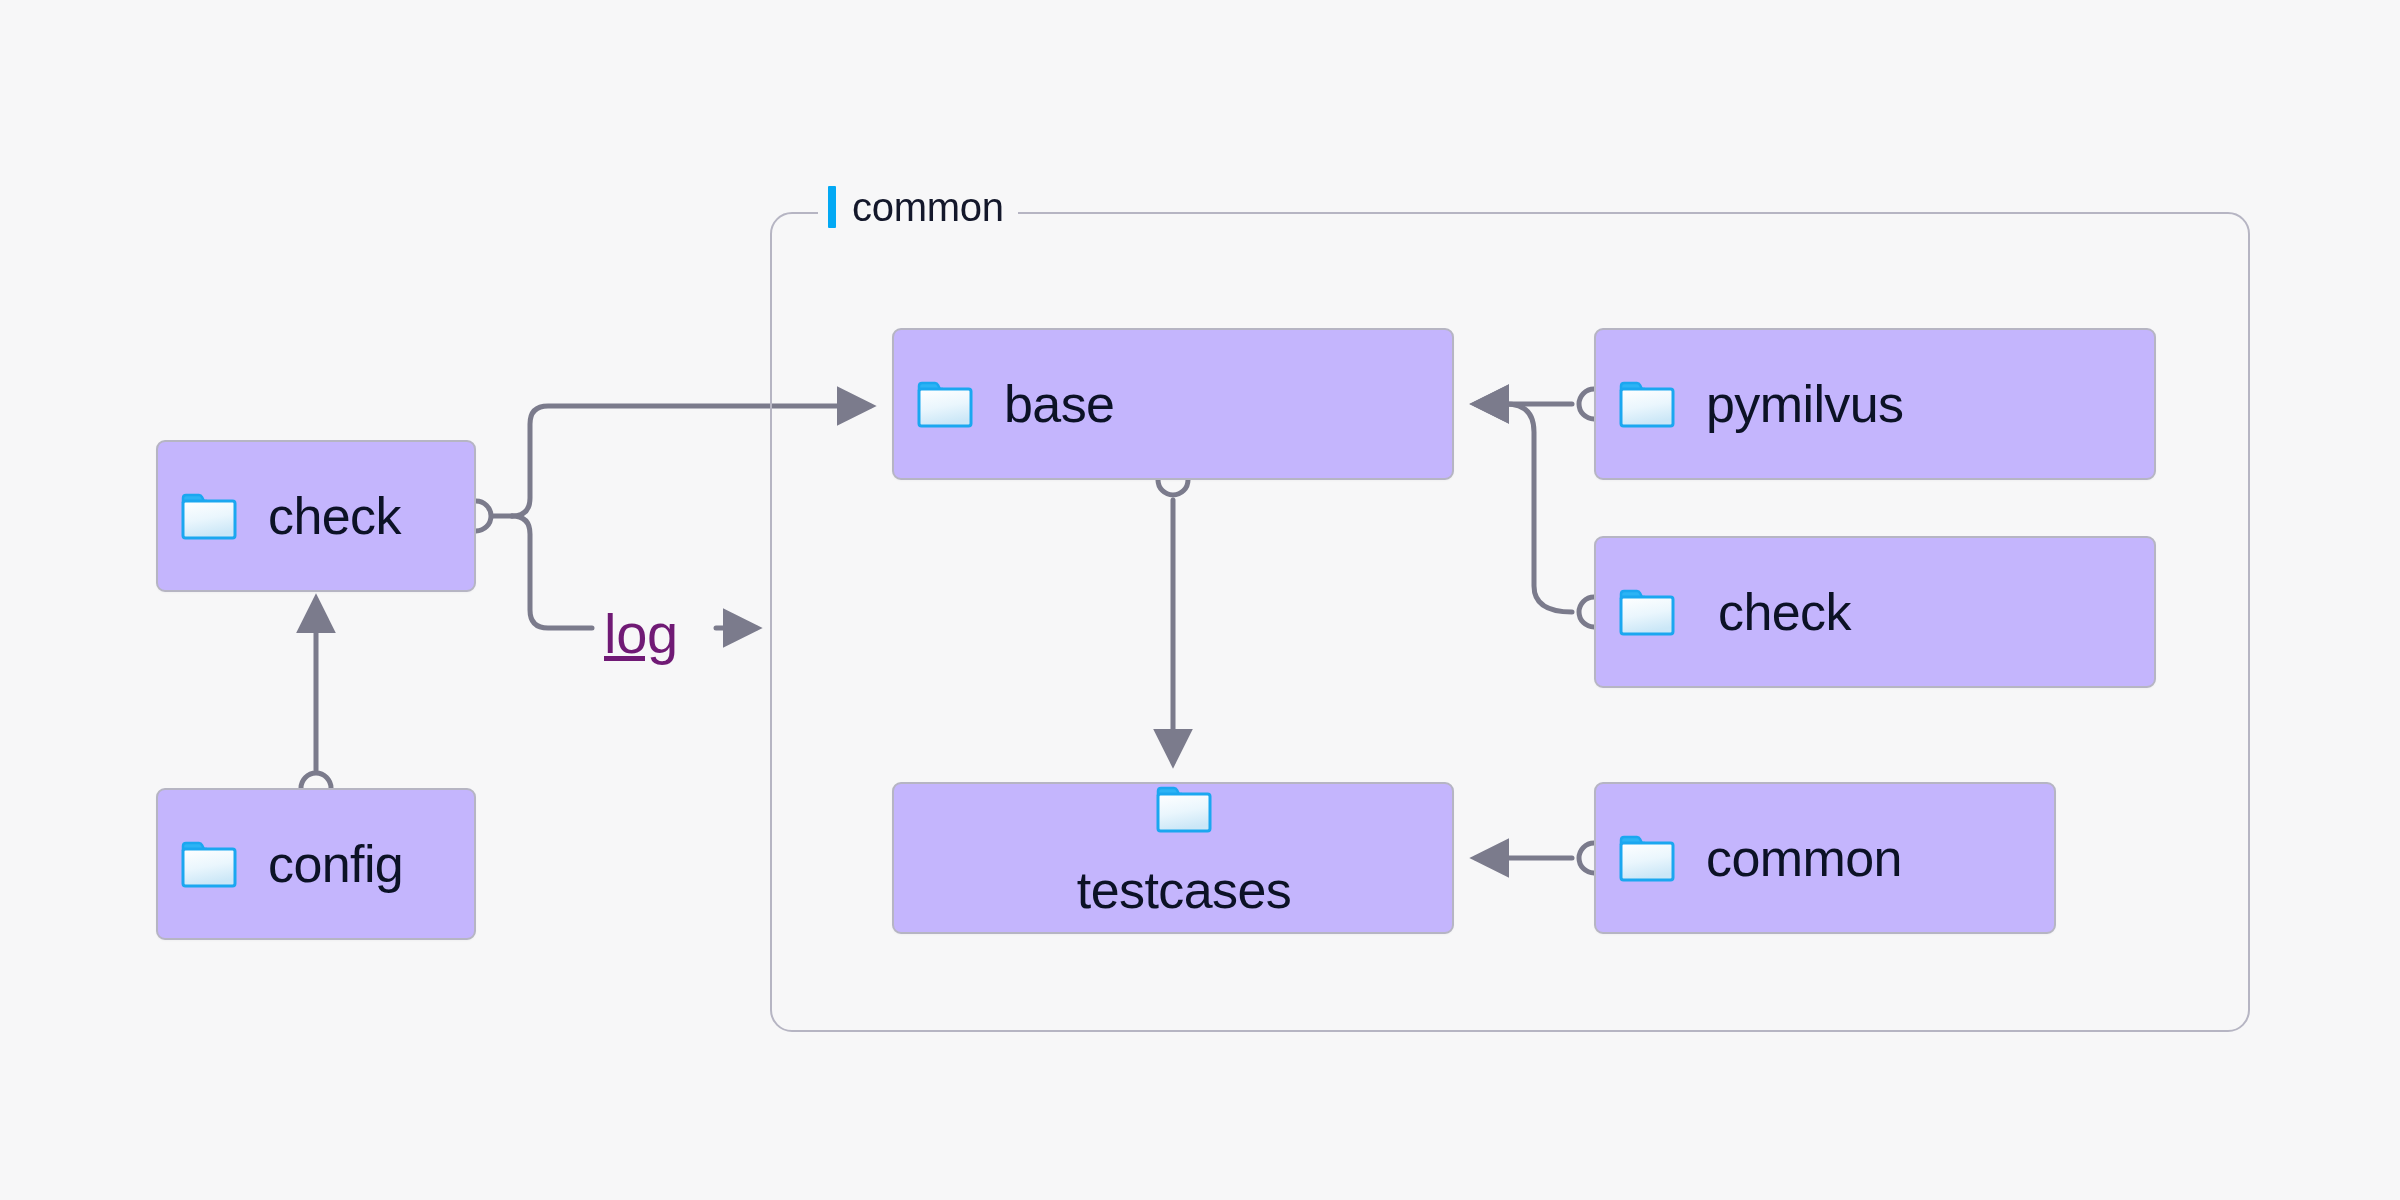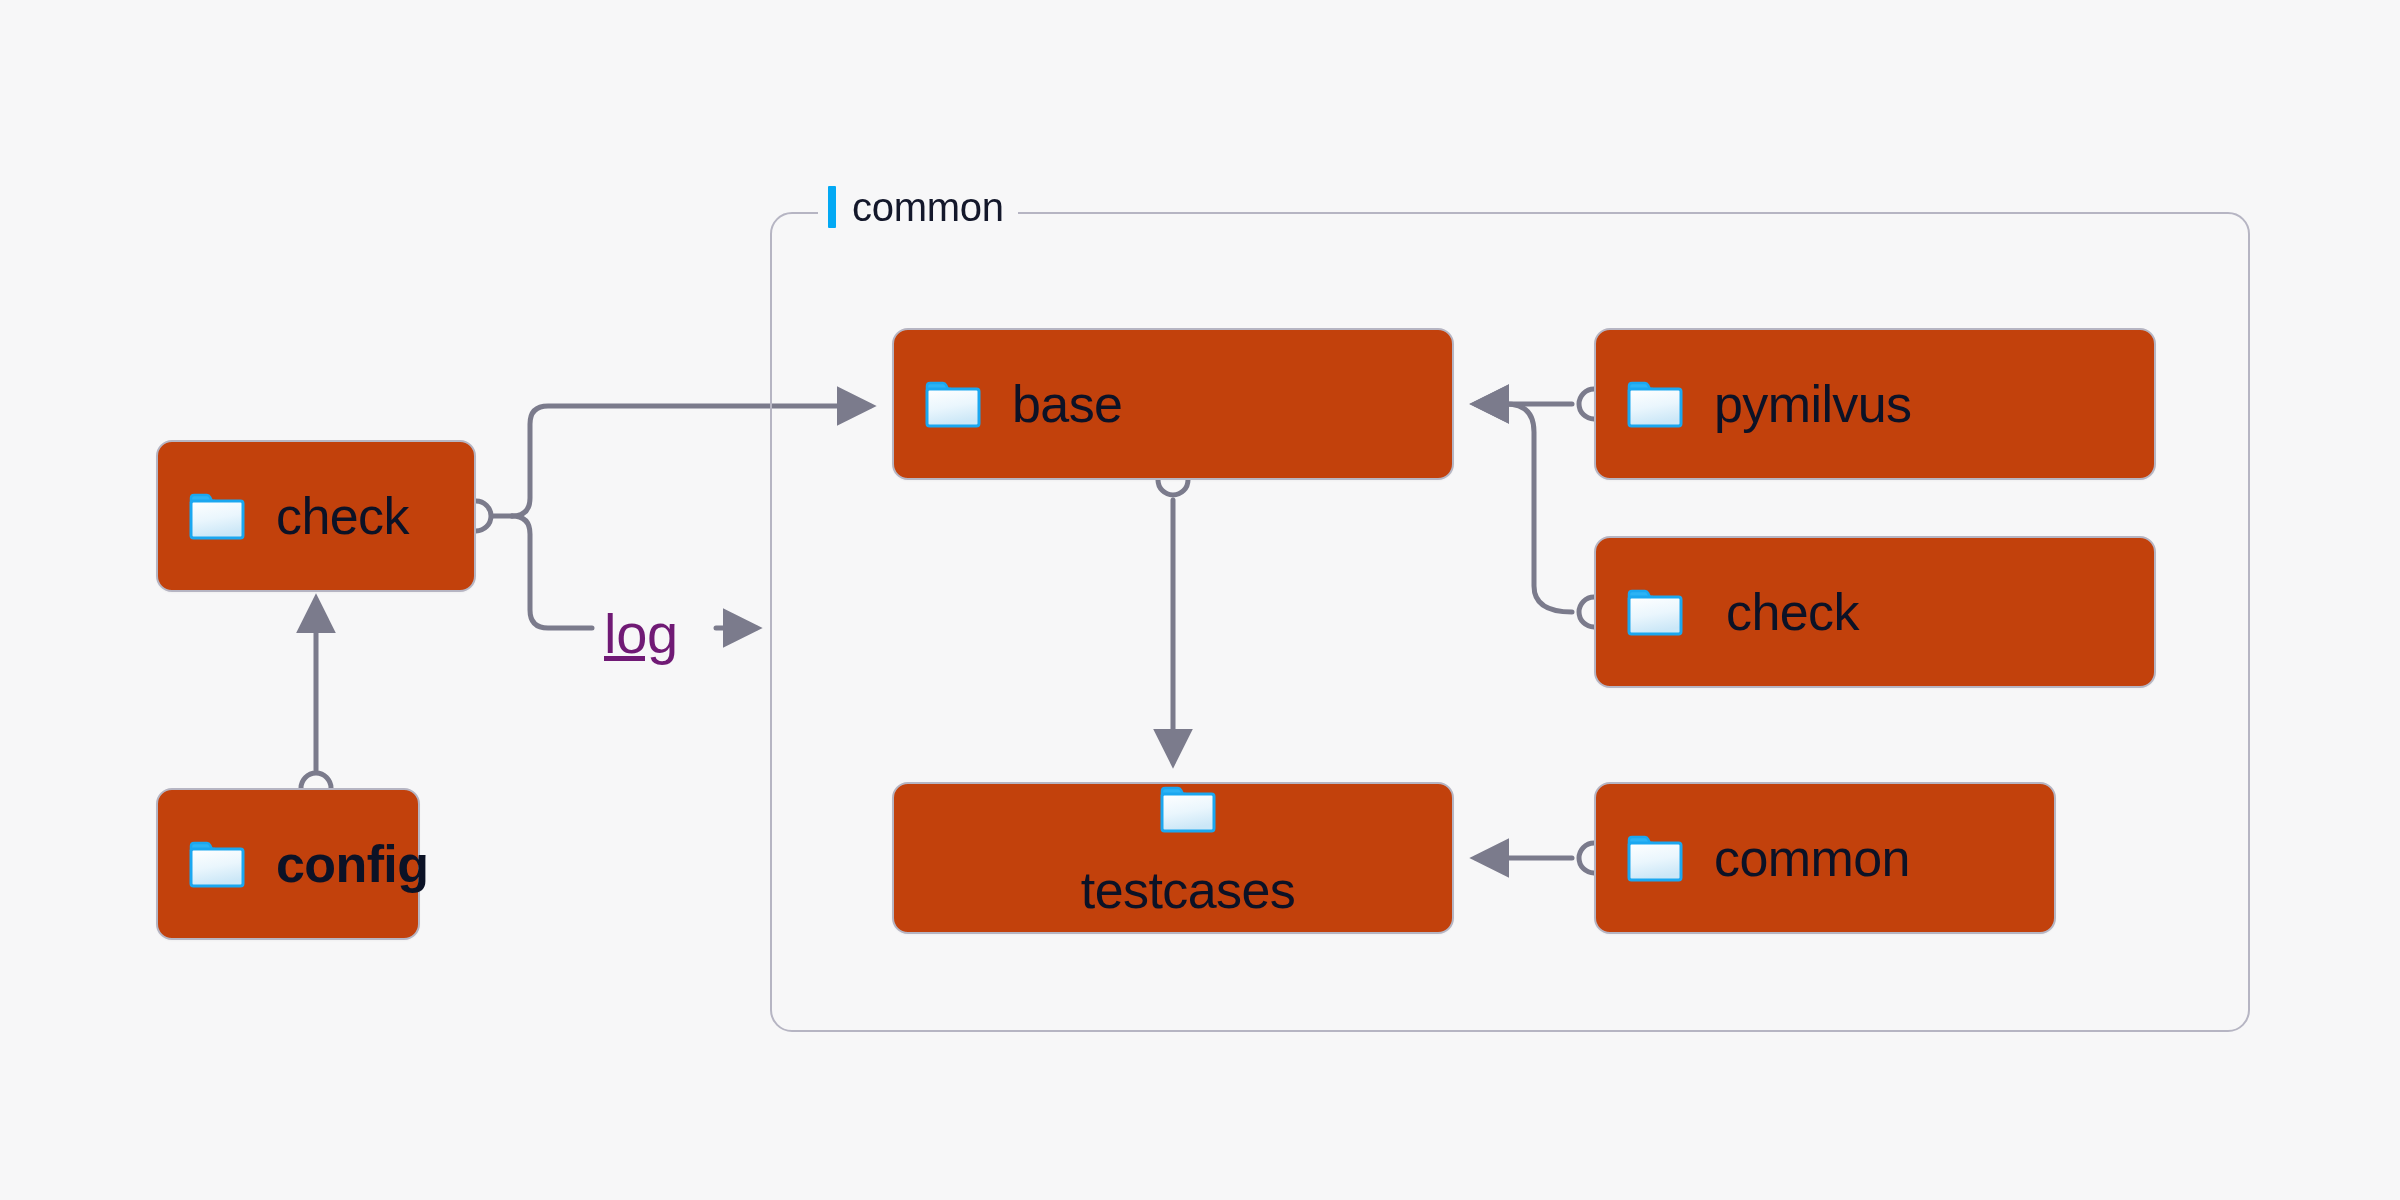--- a/index.html
+++ b/index.html
@@ -60,27 +60,27 @@
     line-height: 1;
     color: #14182b;
     letter-spacing: -0.3px;
     white-space: nowrap;
   }
 
   
   .node {
     position: absolute;
     box-sizing: border-box;
-    background: #c2410c;
+    background: #c4b5fd;
     border: 2px solid #b6b5c3;
-    border-radius: 16px;
+    border-radius: 9px;
     display: flex;
     align-items: center;
     gap: 30px;
-    padding-left: 30px;
+    padding-left: 22px;
     box-shadow: 0 1px 2px rgba(20, 24, 43, 0.03);
   }
   .node-label {
     font-size: 52px;
     line-height: 1;
     color: #0c1226;
     letter-spacing: -0.6px;
     white-space: nowrap;
   }
 
@@ -157,21 +157,21 @@
   </div>
 
   <div class="node" style="left:156px; top:440px; width:320px; height:152px;">
     <svg class="folder-icon" viewBox="0 0 58 50">
       <path d="M3 12 L3 7 Q3 4 6 4 L19 4 Q21 4 22 6 L24 10 L27 10" fill="#2cb3f5" stroke="#1ba7f0" stroke-width="2.5" stroke-linejoin="round"></path>
       <rect x="3" y="10" width="52" height="37" rx="2.5" fill="url(#folderGrad)" stroke="#1ba7f0" stroke-width="3"></rect>
     </svg>
     <span class="node-label">check</span>
   </div>
 
-  <div class="node" style="left:156px; top:788px; width:264px; height:152px;font-weight:bold;">
+  <div class="node" style="left:156px; top:788px; width:320px; height:152px;">
     <svg class="folder-icon" viewBox="0 0 58 50">
       <path d="M3 12 L3 7 Q3 4 6 4 L19 4 Q21 4 22 6 L24 10 L27 10" fill="#2cb3f5" stroke="#1ba7f0" stroke-width="2.5" stroke-linejoin="round"></path>
       <rect x="3" y="10" width="52" height="37" rx="2.5" fill="url(#folderGrad)" stroke="#1ba7f0" stroke-width="3"></rect>
     </svg>
     <span class="node-label">config</span>
   </div>
 
   <div class="node" style="left:892px; top:328px; width:562px; height:152px;">
     <svg class="folder-icon" viewBox="0 0 58 50">
       <path d="M3 12 L3 7 Q3 4 6 4 L19 4 Q21 4 22 6 L24 10 L27 10" fill="#2cb3f5" stroke="#1ba7f0" stroke-width="2.5" stroke-linejoin="round"></path>

